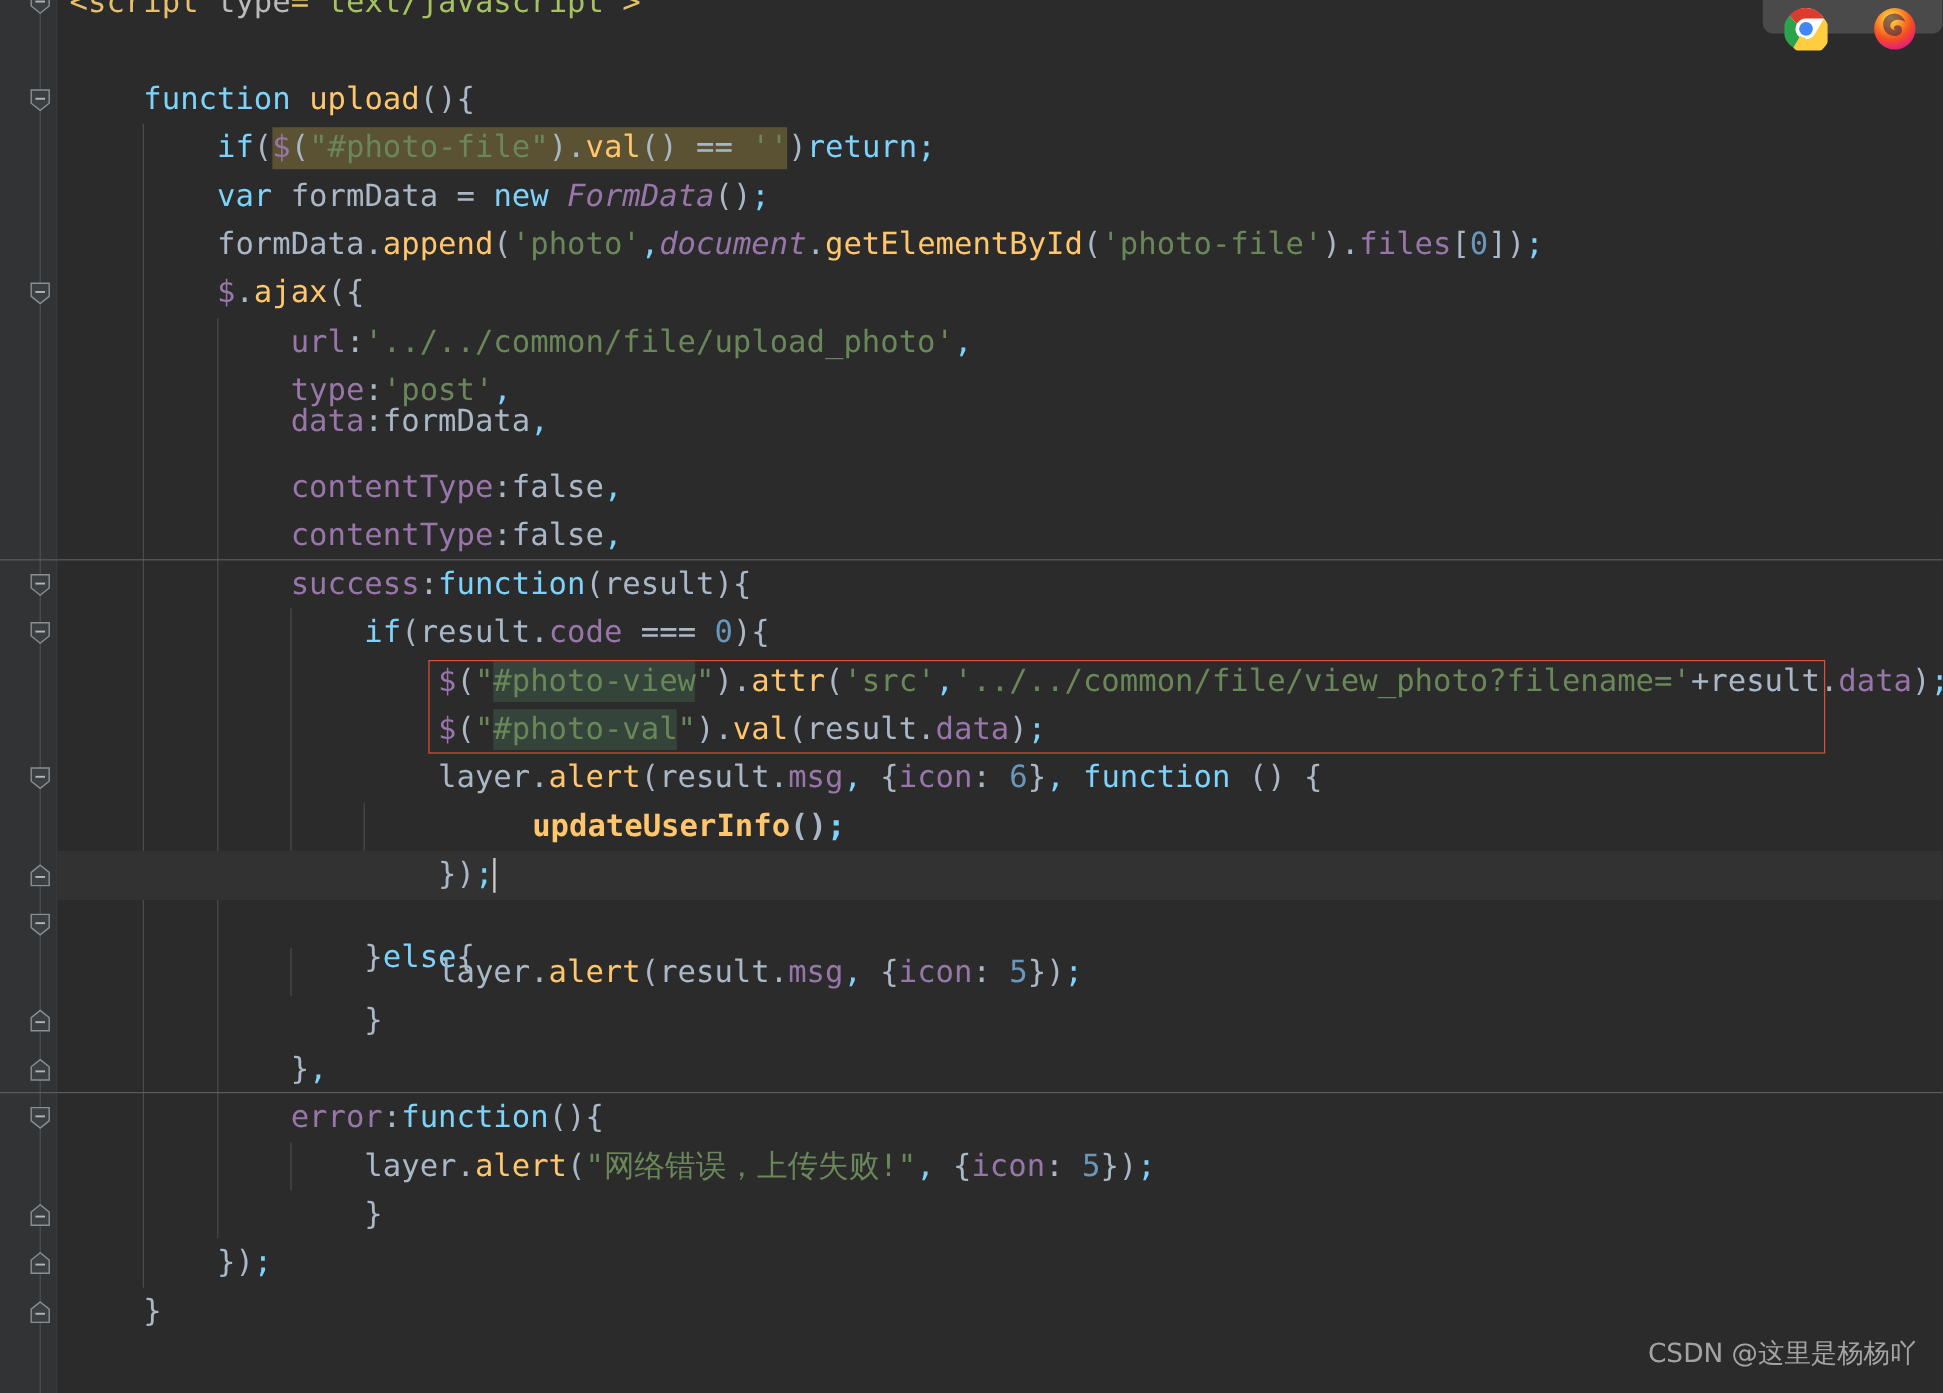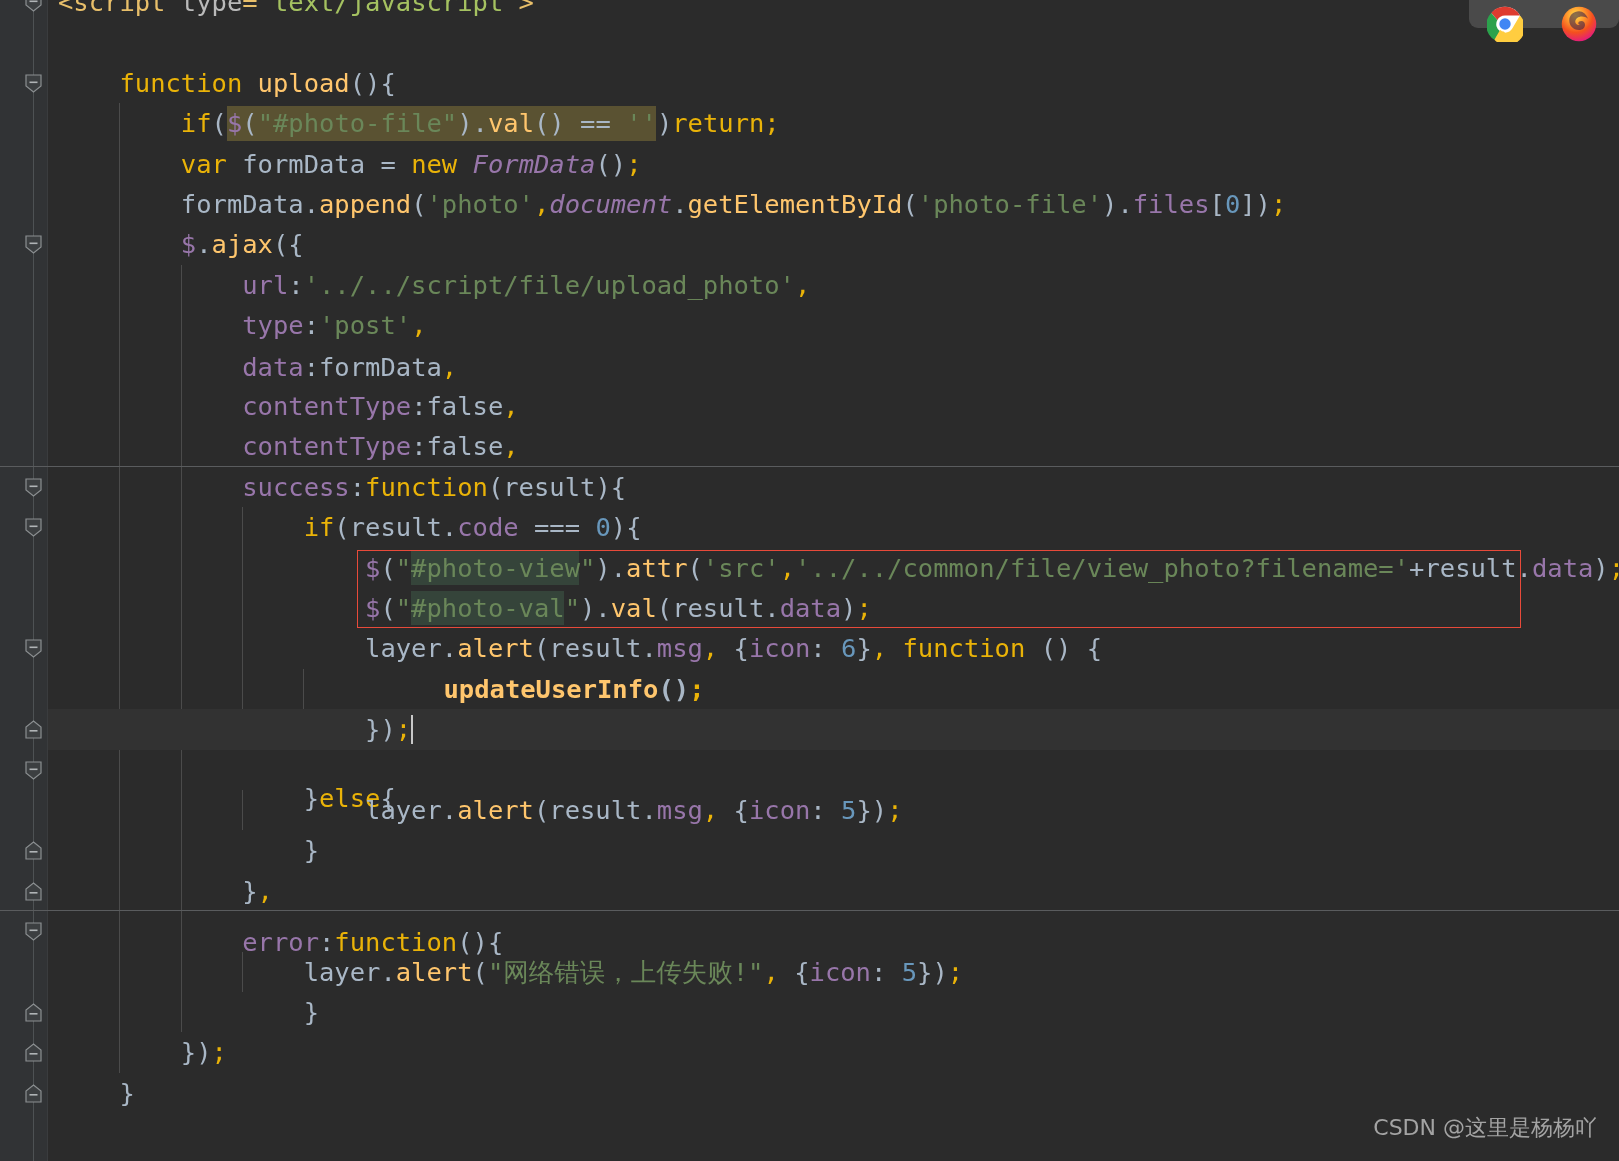--- a/index.html
+++ b/index.html
@@ -73,21 +73,21 @@
   #redbox{
     position:absolute;
     border:1px solid #e84a3a;
     pointer-events:none;
   }
   
   #caret{
     position:absolute;width:2px;background:#c8c8c8;
   }
   
-  .kw    {color:#eab308;}
+  .kw    {color:#7dd3fc;}
   .fn    {color:#ffc66d;}            
   .str   {color:#6a8759;}            
   .num   {color:#6897bb;}            
   .plain {color:#a9b7c6;}            
   .prop  {color:#9876aa;}            
   .cls   {color:#9876aa;font-style:italic;} 
   .tag   {color:#e8bf6a;}            
   .attr  {color:#bababa;}            
   .attrv {color:#a5c261;}            
   .op    {color:#a9b7c6;}
@@ -225,37 +225,37 @@
         <div class="hl" style="background: rgb(53, 68, 58); top: 591px; height: 34.4px; left: 362.59px; width: 153.3px;"></div>
       </div>
     <div id="lines">
         <div class="line" style="top: -18px;"><span class="txt" style="left: 10px;"><span class="tag">&lt;script </span><span class="attr">type</span><span class="tag">=</span><span class="attrv">"text/javascript"</span><span class="tag">&gt;</span></span></div>
         <div class="line" style="top: 22.4px;"><span class="txt" style="left: 10px;"><span class="op"></span></span></div>
         <div class="line" style="top: 62.8px;"><span class="txt" style="left: 10px;"><span class="op">    </span><span class="kw">function</span><span class="op"> </span><span class="fn">upload</span><span class="op">(</span><span class="op">)</span><span class="op">{</span></span></div>
         <div class="line" style="top: 103.2px;"><span class="txt" style="left: 10px;"><span class="op">        </span><span class="kw">if</span><span class="op">(</span><span class="prop">$</span><span class="op">(</span><span class="str">"#photo-file"</span><span class="op">)</span><span class="op">.</span><span class="fn">val</span><span class="op">(</span><span class="op">)</span><span class="op"> </span><span class="op">=</span><span class="op">=</span><span class="op"> </span><span class="str">''</span><span class="op">)</span><span class="kw">return</span><span class="kw">;</span></span></div>
         <div class="line" style="top: 143.6px;"><span class="txt" style="left: 10px;"><span class="op">        </span><span class="kw">var</span><span class="op"> </span><span class="plain">formData</span><span class="op"> </span><span class="op">=</span><span class="op"> </span><span class="kw">new</span><span class="op"> </span><span class="cls">FormData</span><span class="op">(</span><span class="op">)</span><span class="kw">;</span></span></div>
         <div class="line" style="top: 184px;"><span class="txt" style="left: 10px;"><span class="op">        </span><span class="plain">formData</span><span class="op">.</span><span class="fn">append</span><span class="op">(</span><span class="str">'photo'</span><span class="kw">,</span><span class="cls">document</span><span class="op">.</span><span class="fn">getElementById</span><span class="op">(</span><span class="str">'photo-file'</span><span class="op">)</span><span class="op">.</span><span class="prop">files</span><span class="op">[</span><span class="num">0</span><span class="op">]</span><span class="op">)</span><span class="kw">;</span></span></div>
         <div class="line" style="top: 224.4px;"><span class="txt" style="left: 10px;"><span class="op">        </span><span class="prop">$</span><span class="op">.</span><span class="fn">ajax</span><span class="op">(</span><span class="op">{</span></span></div>
-        <div class="line" style="top: 264.8px;"><span class="txt" style="left: 10px;"><span class="op">            </span><span class="prop">url</span><span class="op">:</span><span class="str">'../../script/file/upload_photo'</span><span class="kw">,</span></span></div>
+        <div class="line" style="top: 264.8px;"><span class="txt" style="left: 10px;"><span class="op">            </span><span class="prop">url</span><span class="op">:</span><span class="str">'../../common/file/upload_photo'</span><span class="kw">,</span></span></div>
         <div class="line" style="top: 305.2px;"><span class="txt" style="left: 10px;"><span class="op">            </span><span class="prop">type</span><span class="op">:</span><span class="str">'post'</span><span class="kw">,</span></span></div>
-        <div class="line" style="top: 347px;"><span class="txt" style="left: 10px;"><span class="op">            </span><span class="prop">data</span><span class="op">:</span><span class="plain">formData</span><span class="kw">,</span></span></div>
+        <div class="line" style="top: 331px;"><span class="txt" style="left: 10px;"><span class="op">            </span><span class="prop">data</span><span class="op">:</span><span class="plain">formData</span><span class="kw">,</span></span></div>
         <div class="line" style="top: 386px;"><span class="txt" style="left: 10px;"><span class="op">            </span><span class="prop">contentType</span><span class="op">:</span><span class="plain">false</span><span class="kw">,</span></span></div>
         <div class="line" style="top: 426.4px;"><span class="txt" style="left: 10px;"><span class="op">            </span><span class="prop">contentType</span><span class="op">:</span><span class="plain">false</span><span class="kw">,</span></span></div>
         <div class="line" style="top: 466.8px;"><span class="txt" style="left: 10px;"><span class="op">            </span><span class="prop">success</span><span class="op">:</span><span class="kw">function</span><span class="op">(</span><span class="plain">result</span><span class="op">)</span><span class="op">{</span></span></div>
         <div class="line" style="top: 507.2px;"><span class="txt" style="left: 10px;"><span class="op">                </span><span class="kw">if</span><span class="op">(</span><span class="plain">result</span><span class="op">.</span><span class="prop">code</span><span class="op"> </span><span class="op">=</span><span class="op">=</span><span class="op">=</span><span class="op"> </span><span class="num">0</span><span class="op">)</span><span class="op">{</span></span></div>
         <div class="line" style="top: 547.6px;"><span class="txt" style="left: 10px;"><span class="op">                    </span><span class="prop">$</span><span class="op">(</span><span class="str">"#photo-view"</span><span class="op">)</span><span class="op">.</span><span class="fn">attr</span><span class="op">(</span><span class="str">'src'</span><span class="kw">,</span><span class="str">'../../common/file/view_photo?filename='</span><span class="op">+</span><span class="plain">result</span><span class="op">.</span><span class="prop">data</span><span class="op">)</span><span class="kw">;</span></span></div>
         <div class="line" style="top: 588px;"><span class="txt" style="left: 10px;"><span class="op">                    </span><span class="prop">$</span><span class="op">(</span><span class="str">"#photo-val"</span><span class="op">)</span><span class="op">.</span><span class="fn">val</span><span class="op">(</span><span class="plain">result</span><span class="op">.</span><span class="prop">data</span><span class="op">)</span><span class="kw">;</span></span></div>
         <div class="line" style="top: 628.4px;"><span class="txt" style="left: 10px;"><span class="op">                    </span><span class="plain">layer</span><span class="op">.</span><span class="fn">alert</span><span class="op">(</span><span class="plain">result</span><span class="op">.</span><span class="prop">msg</span><span class="kw">,</span><span class="op"> </span><span class="op">{</span><span class="prop">icon</span><span class="op">:</span><span class="op"> </span><span class="num">6</span><span class="op">}</span><span class="kw">,</span><span class="op"> </span><span class="kw">function</span><span class="op"> </span><span class="op">(</span><span class="op">)</span><span class="op"> </span><span class="op">{</span></span></div>
         <div class="line" style="top: 668.8px;"><span class="txt" style="left: 27px; font-weight: bold;"><span class="op">                        </span><span class="fn">updateUserInfo</span><span class="op">(</span><span class="op">)</span><span class="kw">;</span></span></div>
         <div class="line" style="top: 709.2px;"><span class="txt" style="left: 10px;"><span class="op">                    </span><span class="op">}</span><span class="op">)</span><span class="kw">;</span></span></div>
         <div class="line" style="top: 749.6px; margin-top: 28px;"><span class="txt" style="left: 10px;"><span class="op">                </span><span class="op">}</span><span class="kw">else</span><span class="op">{</span></span></div>
         <div class="line" style="top: 790px;"><span class="txt" style="left: 10px;"><span class="op">                    </span><span class="plain">layer</span><span class="op">.</span><span class="fn">alert</span><span class="op">(</span><span class="plain">result</span><span class="op">.</span><span class="prop">msg</span><span class="kw">,</span><span class="op"> </span><span class="op">{</span><span class="prop">icon</span><span class="op">:</span><span class="op"> </span><span class="num">5</span><span class="op">}</span><span class="op">)</span><span class="kw">;</span></span></div>
         <div class="line" style="top: 830.4px;"><span class="txt" style="left: 10px;"><span class="op">                </span><span class="op">}</span></span></div>
         <div class="line" style="top: 870.8px;"><span class="txt" style="left: 10px;"><span class="op">            </span><span class="op">}</span><span class="kw">,</span></span></div>
-        <div class="line" style="top: 911.2px;"><span class="txt" style="left: 10px; margin-top: 11px;"><span class="op">            </span><span class="prop">error</span><span class="op">:</span><span class="kw">function</span><span class="op">(</span><span class="op">)</span><span class="op">{</span></span></div>
+        <div class="line" style="top: 911.2px;"><span class="txt" style="left: 10px;"><span class="op">            </span><span class="prop">error</span><span class="op">:</span><span class="kw">function</span><span class="op">(</span><span class="op">)</span><span class="op">{</span></span></div>
         <div class="line" style="top: 951.6px;"><span class="txt" style="left: 10px;"><span class="op">                </span><span class="plain">layer</span><span class="op">.</span><span class="fn">alert</span><span class="op">(</span><span class="str">"网络错误，上传失败!"</span><span class="kw">,</span><span class="op"> </span><span class="op">{</span><span class="prop">icon</span><span class="op">:</span><span class="op"> </span><span class="num">5</span><span class="op">}</span><span class="op">)</span><span class="kw">;</span></span></div>
         <div class="line" style="top: 992px;"><span class="txt" style="left: 10px;"><span class="op">                </span><span class="op">}</span></span></div>
         <div class="line" style="top: 1032.4px;"><span class="txt" style="left: 10px;"><span class="op">        </span><span class="op">}</span><span class="op">)</span><span class="kw">;</span></span></div>
         <div class="line" style="top: 1072.8px;"><span class="txt" style="left: 10px;"><span class="op">    </span><span class="op">}</span></span></div>
       </div>
     <div id="caret" style="top: 715.2px; height: 28.4px; left: 362.59px;"></div>
   </div>
 
   <div id="redbox" style="left: 356.6px; top: 549.6px; width: 1162.4px; height: 76.8px;"></div>
 

